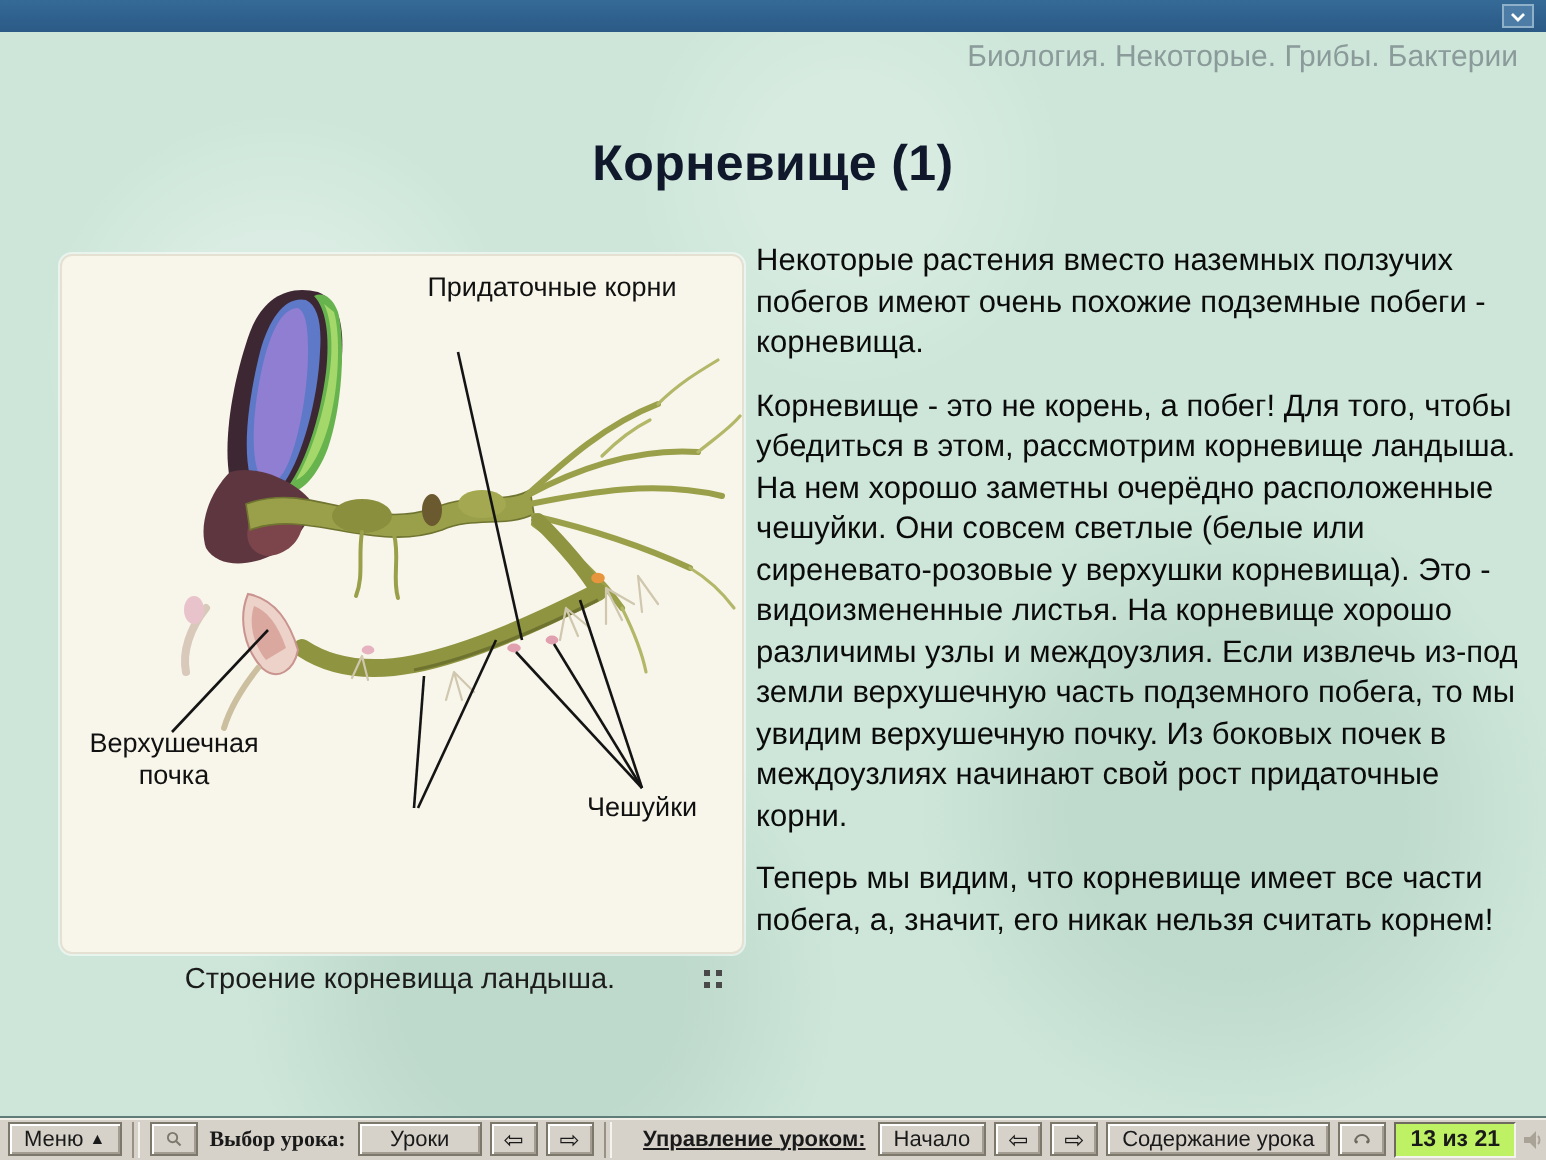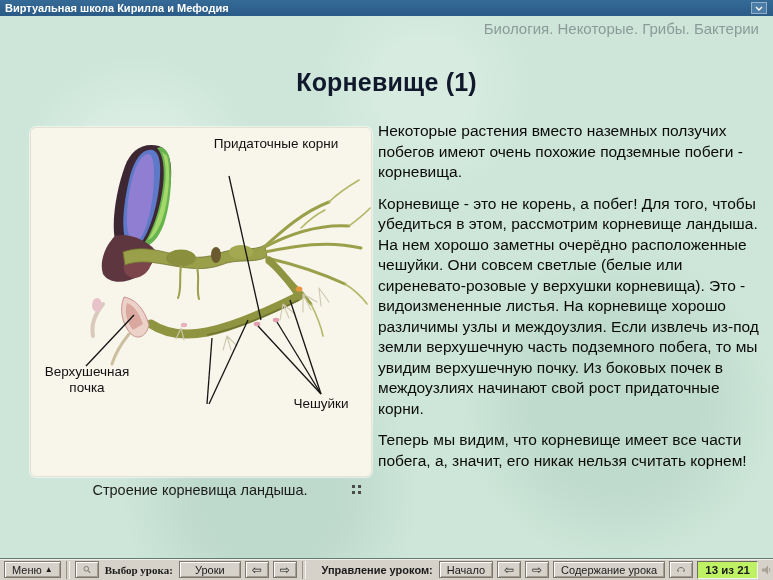--- a/index.html
+++ b/index.html
@@ -49,21 +49,20 @@
   .counter-box{height:16px;background:#bef264;border:1px solid;border-color:#6f6a5f #f5f3ee #f5f3ee #6f6a5f;
     font-weight:bold;font-size:11.5px;display:flex;align-items:center;padding:0 7px;margin:0 2px;white-space:nowrap;}
   .icon-btn{width:24px;}
 </style>
 </head>
 <body>
 
 <div id="stage">
 
   <div class="titlebar">
-    <span>Виртуальная школа Кирилла и Мефодия</span>
     <span class="collapse-btn">
       <svg width="8" height="5" viewBox="0 0 8 5">
         <polyline points="1,1 4,4 7,1" fill="none" stroke="#ffffff" stroke-width="1.4"></polyline>
       </svg>
     </span>
   </div>
 
   <div class="course-line">Биология. Некоторые. Грибы. Бактерии</div>
 
   <div class="page-title">Корневище (1)</div>
@@ -174,21 +173,21 @@
     <div class="tb-btn icon-btn">
       <span class="arrow-glyph">⇦</span>
     </div>
     <div class="tb-btn icon-btn">
       <span class="arrow-glyph">⇨</span>
     </div>
     <div class="tb-sep"></div>
 
     <div class="tb-spacer"></div>
 
-    <span class="tb-label" style="font-weight:bold;">Управление уроком:</span>
+    <span class="tb-label" style="font-weight:bold;text-decoration:underline;">Управление уроком:</span>
     <div class="tb-btn">
       <span>Начало</span>
     </div>
     <div class="tb-btn icon-btn">
       <span class="arrow-glyph">⇦</span>
     </div>
     <div class="tb-btn icon-btn">
       <span class="arrow-glyph">⇨</span>
     </div>
     <div class="tb-btn">

